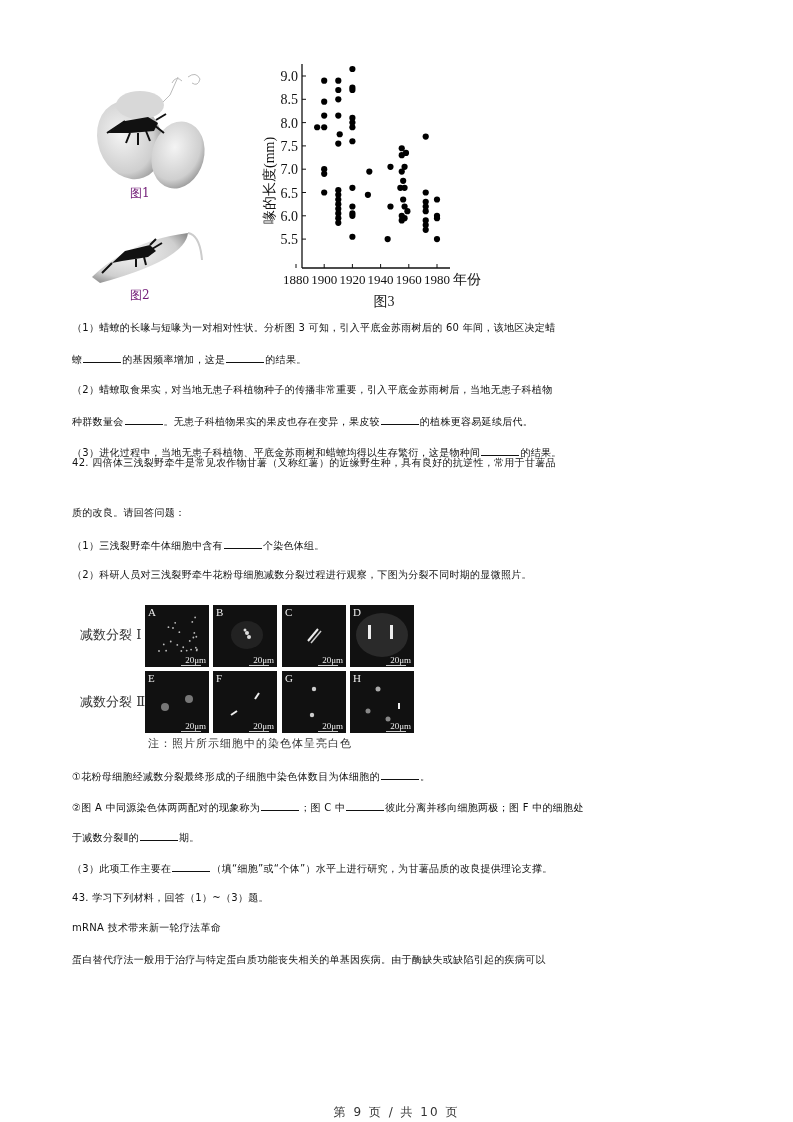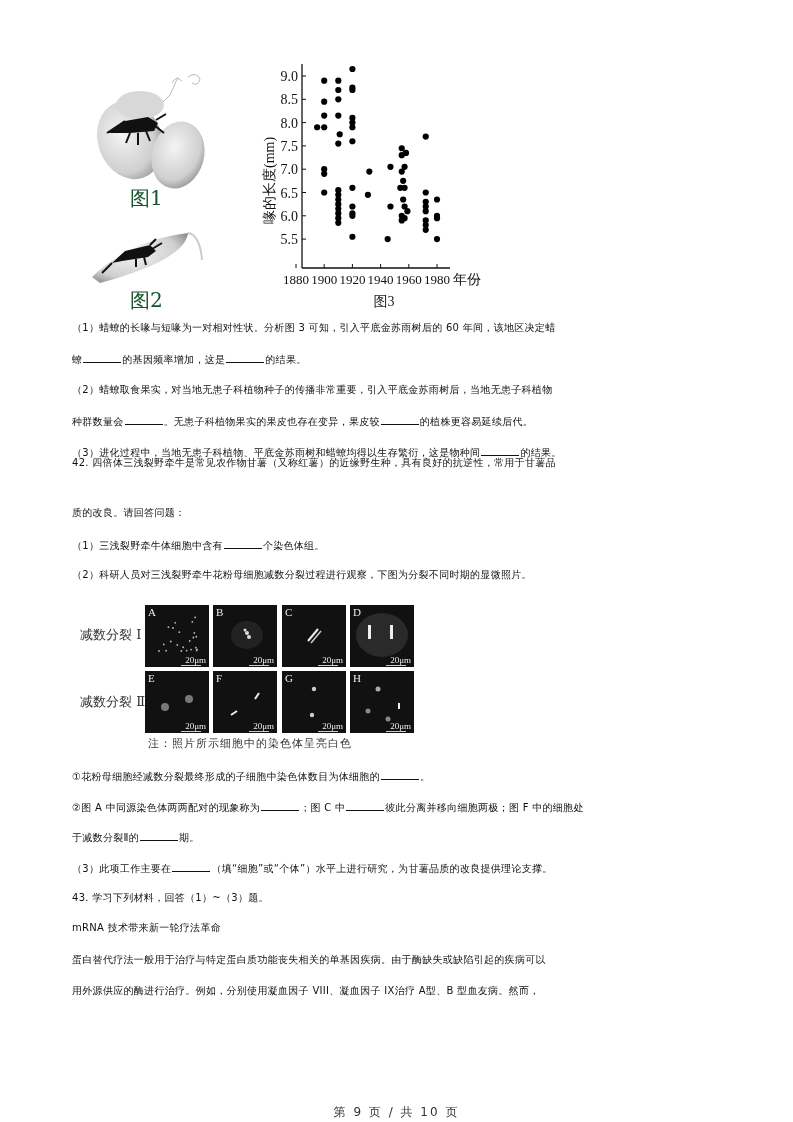--- a/index.html
+++ b/index.html
@@ -2,21 +2,21 @@
 <html><head>
 <meta charset="utf-8">
 <style>
   html, body { margin:0; padding:0; background:#ffffff; }
   body { width:793px; height:1122px; position:relative; overflow:hidden;
          font-family:"DejaVu Sans","Liberation Sans",sans-serif; color:#111; }
   .page { position:absolute; left:0; top:0; width:793px; height:1122px; }
 
   
   .fig12 { position:absolute; left:70px; top:65px; width:160px; height:245px; }
-  .fig-caption { position:absolute; font-family:"DejaVu Serif","Liberation Serif",serif; font-size:20px; color:#14532d; }
+  .fig-caption { position:absolute; font-family:"DejaVu Serif","Liberation Serif",serif; font-size:12px; color:#701a75; }
 
   
   .scatter { position:absolute; left:250px; top:60px; width:250px; height:250px; }
   .scatter svg text { font-family:"Liberation Serif","DejaVu Serif",serif; }
 
   
   .line { position:absolute; left:72px; font-size:10px; line-height:20px; white-space:nowrap; letter-spacing:0.3px; }
   .blank { display:inline-block; border-bottom:1px solid #111; width:38px; height:14px; vertical-align:baseline; margin:0 1px; }
 
   
@@ -299,16 +299,15 @@
   <div class="line" style="top:826px;">
     <span>于减数分裂Ⅱ的</span><span class="blank"></span><span>期。</span>
   </div>
   <div class="line" style="top:857px;">
     <span>（3）此项工作主要在</span><span class="blank"></span><span>（填“细胞”或“个体”）水平上进行研究，为甘薯品质的改良提供理论支撑。</span>
   </div>
 
   <div class="line" style="top:888px;">43. 学习下列材料，回答（1）~（3）题。</div>
   <div class="line" style="top:918px;">mRNA  技术带来新一轮疗法革命</div>
   <div class="line" style="top:950px;">蛋白替代疗法一般用于治疗与特定蛋白质功能丧失相关的单基因疾病。由于酶缺失或缺陷引起的疾病可以</div>
-  <div class="line" style="top:981px;">用外源供应的酶进行治疗。例如，分别使用凝血因子  VIII、凝血因子  IX治疗 A型、B 型血友病。然而，</div>
 
   <div class="footer">第 9 页 / 共 10 页</div>
 </div>
 
 </body></html>

